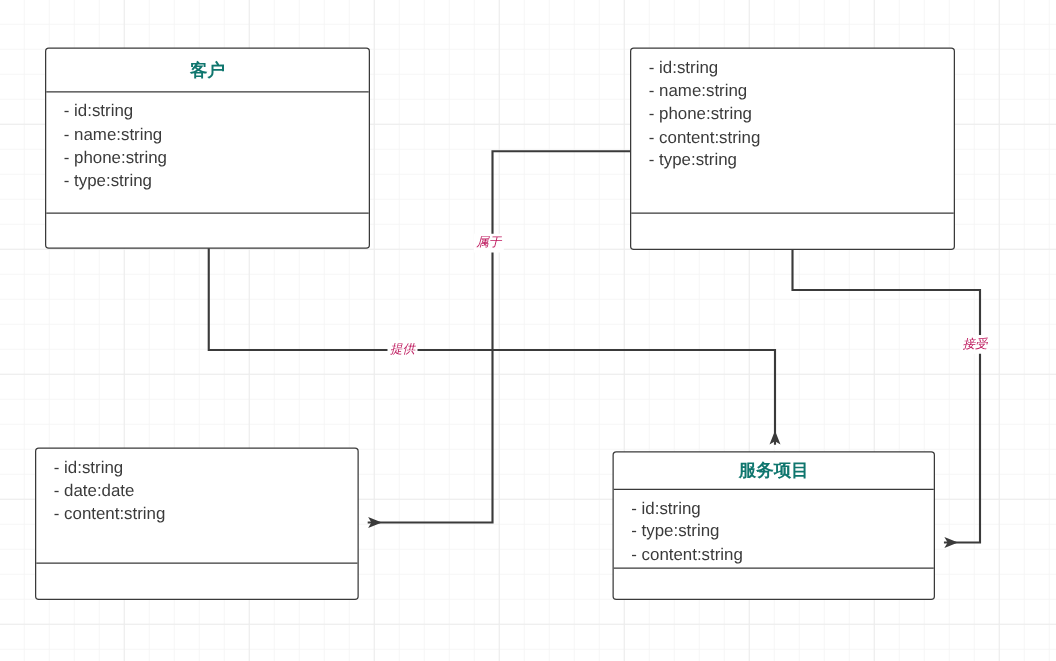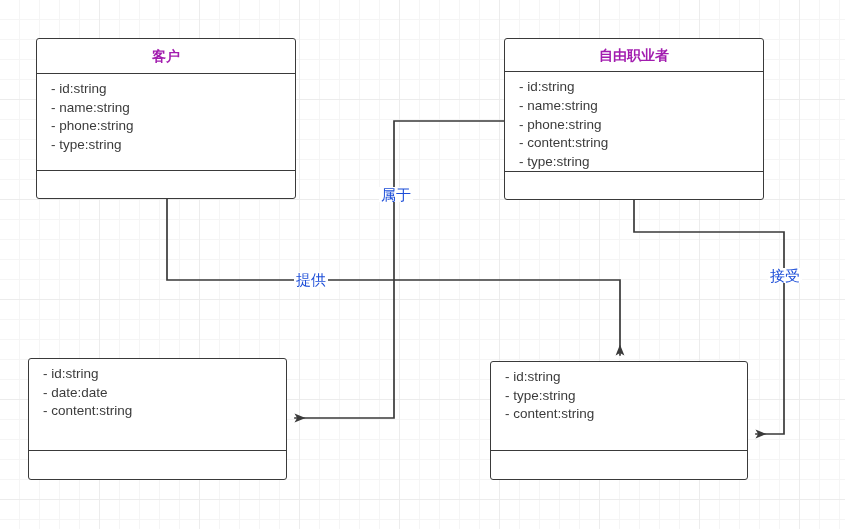--- a/index.html
+++ b/index.html
@@ -36,21 +36,21 @@
     border: 1.6px solid #3a3a3a;
     border-radius: 3px;
     display: flex;
     flex-direction: column;
     z-index: 3;
   }
   .uml-title {
     text-align: center;
     font-weight: bold;
     font-size: 14px;
-    color: #a21caf;
+    color: #0f766e;
     line-height: 1;
     display: flex;
     align-items: center;
     justify-content: center;
     border-bottom: 1.6px solid #3a3a3a;
     box-sizing: border-box;
   }
   .uml-attrs {
     flex: 1 1 auto;
     border-bottom: 1.6px solid #3a3a3a;
@@ -61,27 +61,28 @@
     font-size: 13.5px;
     color: #3b3b3b;
     line-height: 18.6px;
     white-space: nowrap;
   }
   .uml-methods {
     box-sizing: border-box;
   }
   .edge-label {
     position: absolute;
-    font-size: 15px;
-    color: #1d4ed8;
+    font-size: 10px;
+    color: #be185d;
     background: #ffffff;
     padding: 0 2px;
     line-height: 15px;
     white-space: nowrap;
     z-index: 4;
+    font-style: italic;
   }
 </style>
 </head>
 <body>
 
 <div id="canvas">
 
   <svg id="edge-layer" viewBox="0 0 845 529" xmlns="http://www.w3.org/2000/svg">
     <defs>
       <marker id="arrow-open" markerWidth="12" markerHeight="10" refX="10.5" refY="5" orient="auto" markerUnits="userSpaceOnUse">
@@ -100,46 +101,46 @@
         <div class="uml-title" style="height: 35px;">客户</div>
         <div class="uml-attrs">
           <div class="uml-attr">- id:string</div>
           <div class="uml-attr">- name:string</div>
           <div class="uml-attr">- phone:string</div>
           <div class="uml-attr">- type:string</div>
         </div>
         <div class="uml-methods" style="height: 27px;"></div>
       </div>
       <div class="umlclass" style="left: 504px; top: 38px; width: 260px; height: 162px;">
-        <div class="uml-title" style="height: 35px;">自由职业者</div>
         <div class="uml-attrs">
           <div class="uml-attr">- id:string</div>
           <div class="uml-attr">- name:string</div>
           <div class="uml-attr">- phone:string</div>
           <div class="uml-attr">- content:string</div>
           <div class="uml-attr">- type:string</div>
         </div>
         <div class="uml-methods" style="height: 28px;"></div>
       </div>
       <div class="umlclass" style="left: 28px; top: 358px; width: 259px; height: 122px;">
         <div class="uml-attrs">
           <div class="uml-attr">- id:string</div>
           <div class="uml-attr">- date:date</div>
           <div class="uml-attr">- content:string</div>
         </div>
         <div class="uml-methods" style="height: 28px;"></div>
       </div>
       <div class="umlclass" style="left: 490px; top: 361px; width: 258px; height: 119px;">
+        <div class="uml-title" style="height: 34px;">服务项目</div>
         <div class="uml-attrs">
           <div class="uml-attr">- id:string</div>
           <div class="uml-attr">- type:string</div>
           <div class="uml-attr">- content:string</div>
         </div>
         <div class="uml-methods" style="height: 28px;"></div>
       </div>
     </div>
   <div id="edge-labels">
-      <div class="edge-label" style="left: 294px; top: 272px;">提供</div>
+      <div class="edge-label" style="left: 310px; top: 272px;">提供</div>
       <div class="edge-label" style="left: 379px; top: 187px;">属于</div>
       <div class="edge-label" style="left: 768px; top: 268px;">接受</div>
     </div>
 
 </div>
 
 </body></html>

